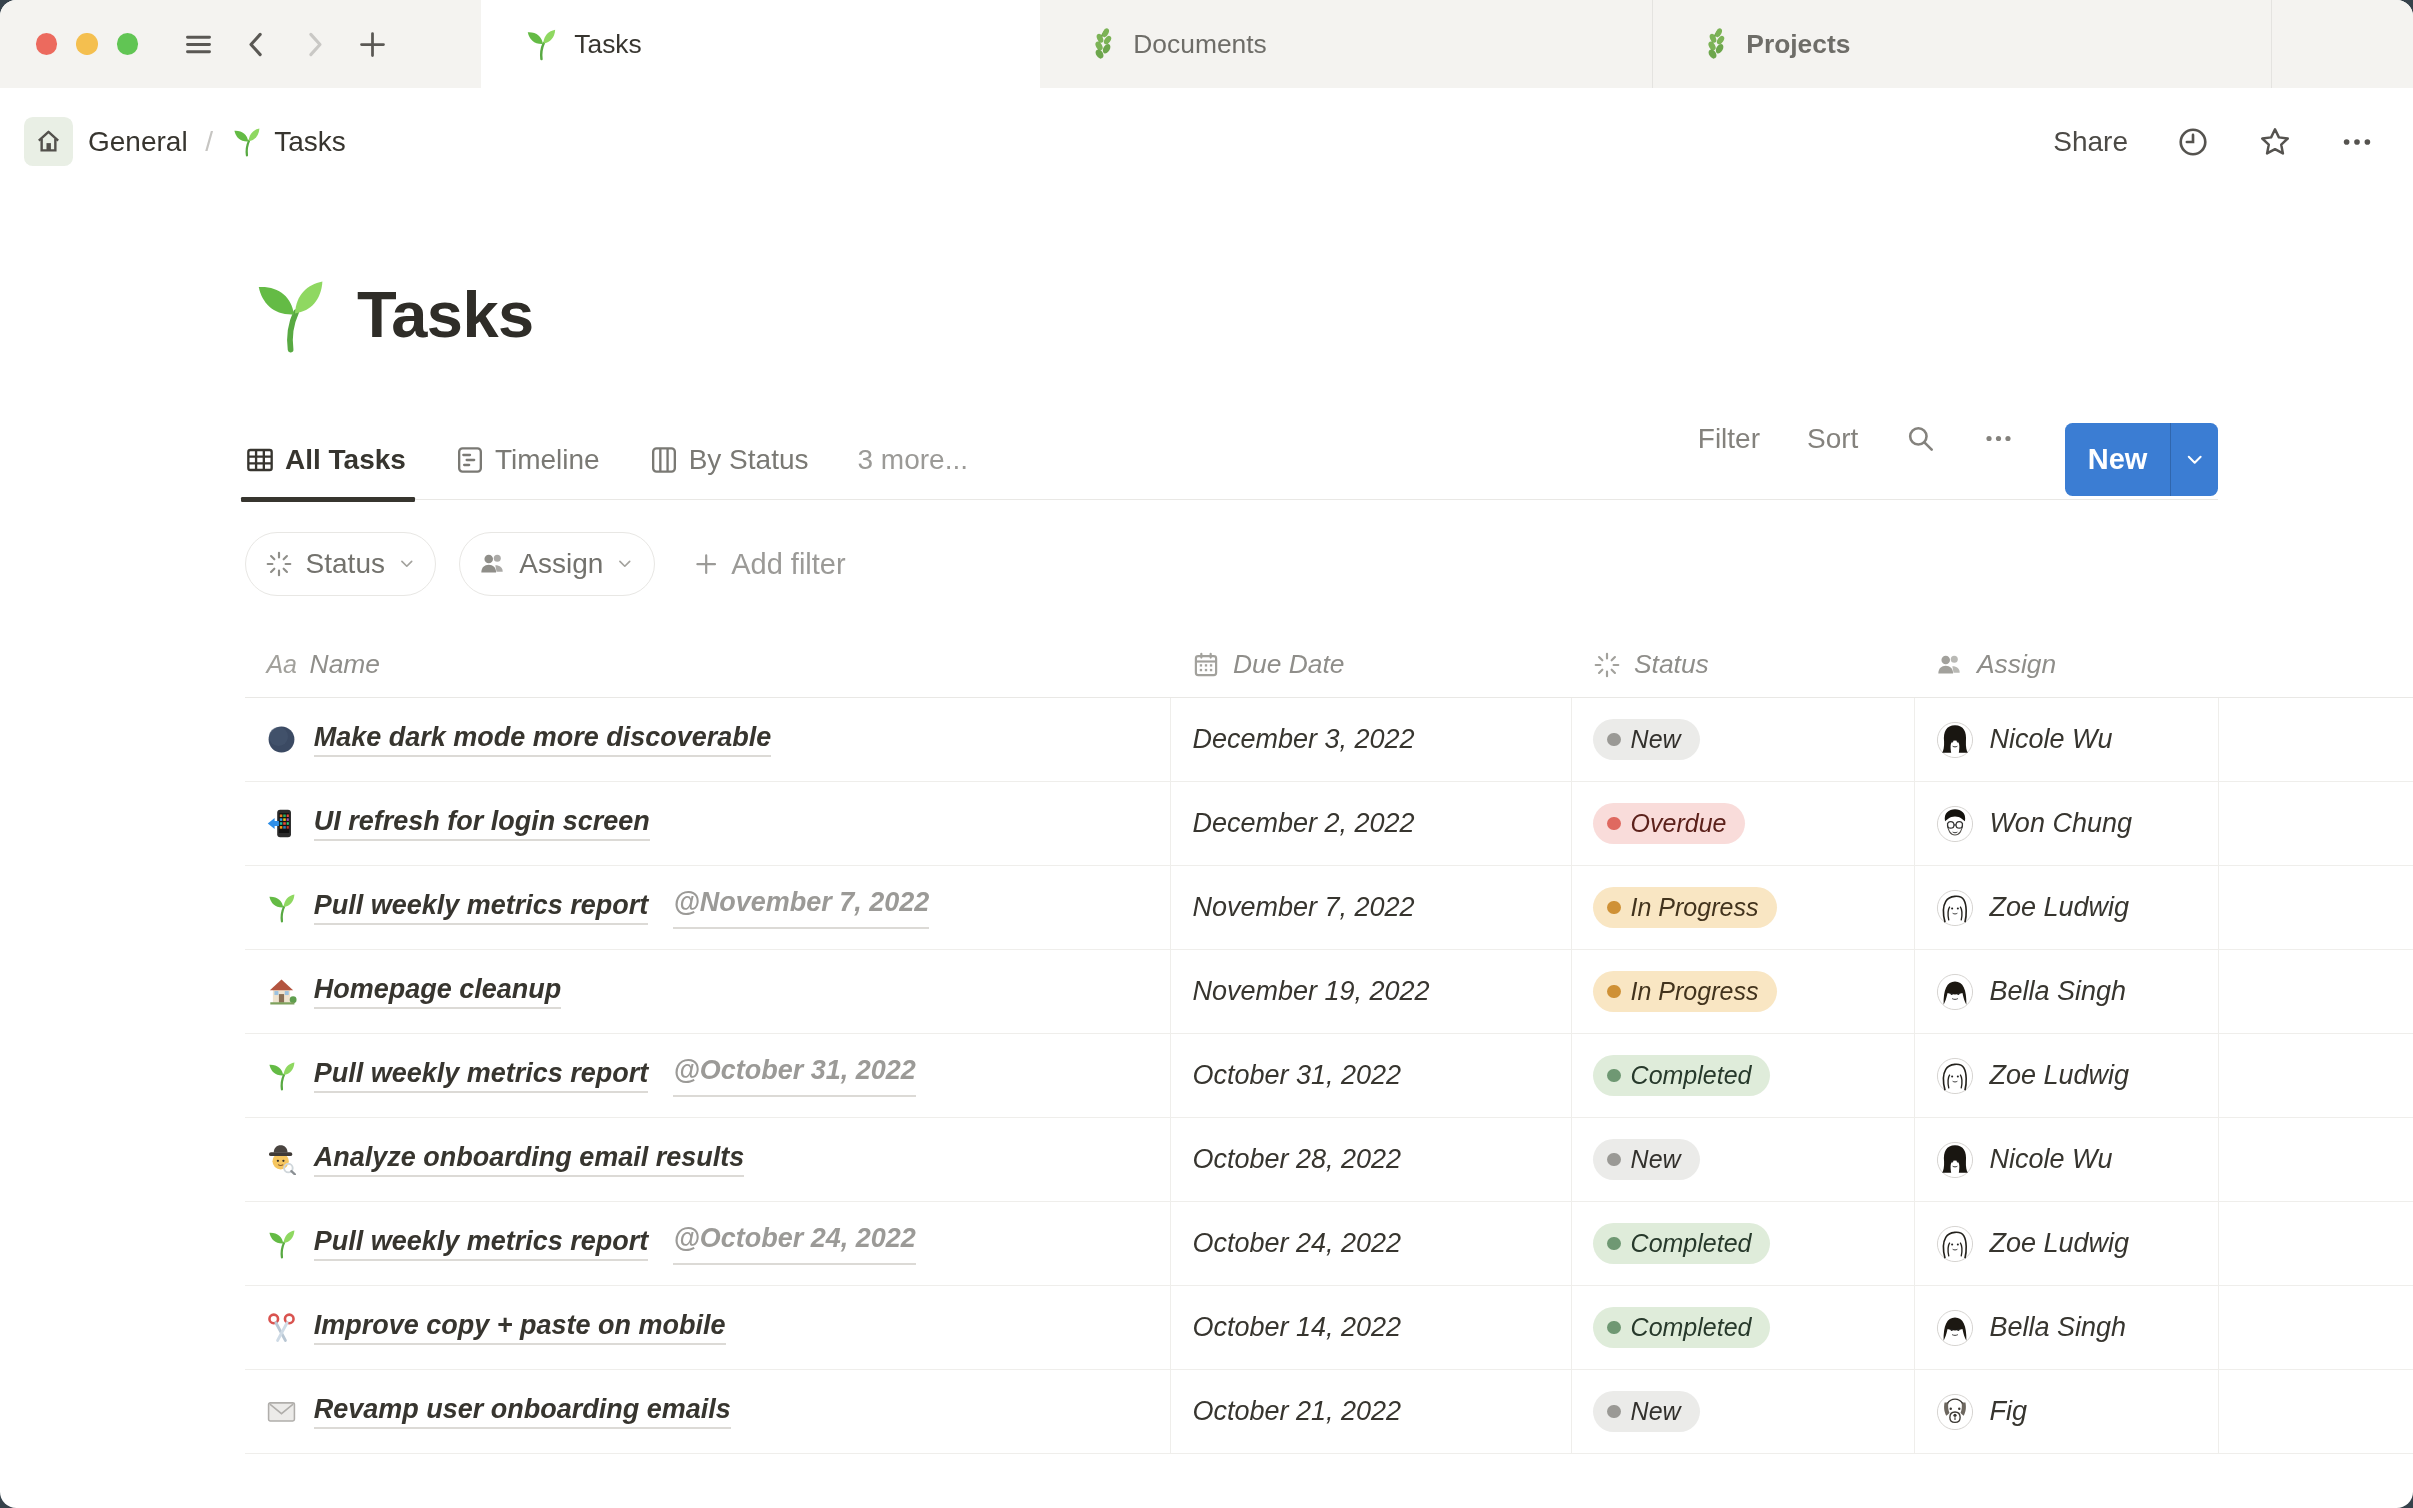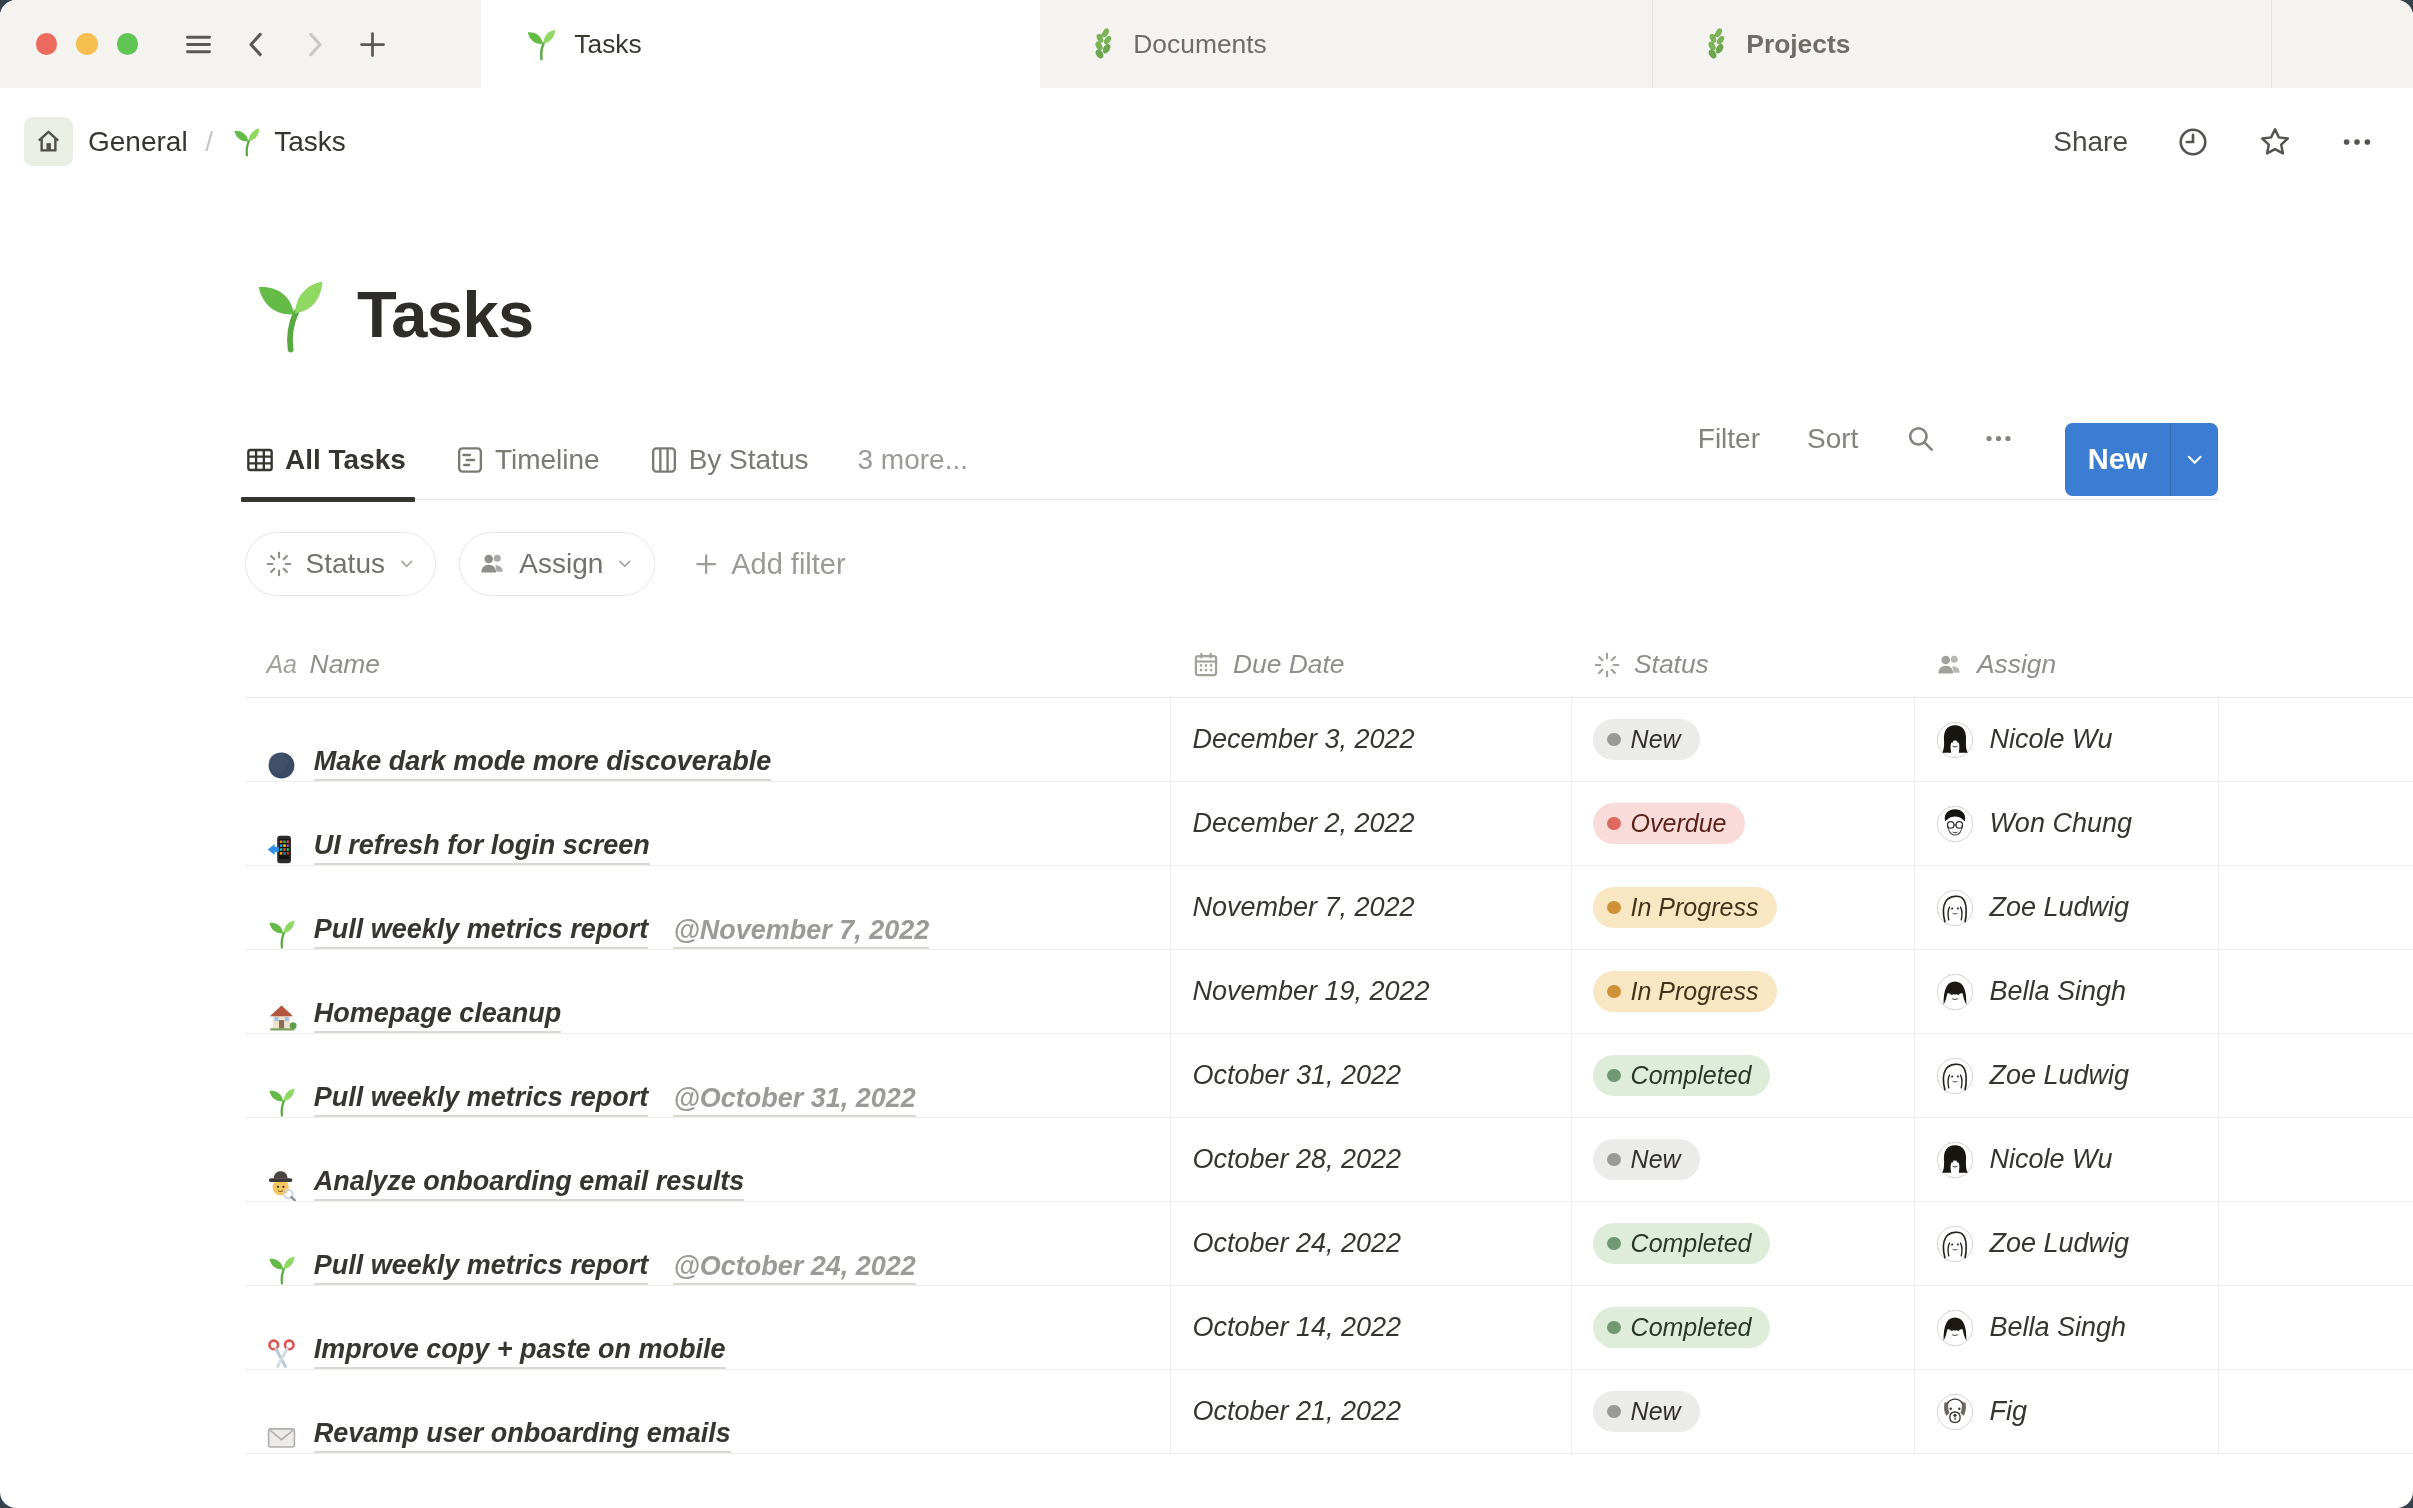--- a/index.html
+++ b/index.html
@@ -62,24 +62,24 @@
   
   .table { position:absolute; top:632px; left:245px; right:0;font-style:italic; }
   .thead { height:66px; display:flex; align-items:center; color:#8f8e8a; font-size:26.4px; border-bottom:1.9px solid #e9e8e5; }
   .th { display:flex; align-items:center; gap:12.6px; padding-left:21.4px; }
   .th svg { width:28px; height:28px; color:#a2a19c; }
   .aa { font-size:25px; color:#a2a19c; }
   .w-name{ width:926px; } .w-due{ width:401px; } .w-status{ width:343px; } .w-assign{ width:304px; }
   .trow { height:84px; display:flex; align-items:stretch; border-bottom:1.9px solid #efeeeb; font-size:27px; }
   .td { display:flex; align-items:center; padding-left:21.4px; border-right:1.9px solid #efeeeb; }
   .td-fill { flex:1; border-right:none; }
-  .td-name { gap:16.3px;align-items:flex-end; }
+  .td-name { gap:16.3px; }
   .td-name svg.remoji { width:31px; height:31px; flex:none; }
   .task-title { font-weight:700; color:#37352f; border-bottom:2.5px solid #dcdad6; padding-bottom:1.9px; white-space:nowrap; }
-  .mention { font-weight:700; color:#9b9a97; border-bottom:2.5px solid #dcdad6; padding-bottom:1px; margin-left:8.8px; white-space:nowrap; }
+  .mention { font-weight:700; color:#9b9a97; border-bottom:2.5px solid #dcdad6; padding-bottom:9px; margin-left:8.8px; white-space:nowrap; }
   .pill { display:inline-flex; align-items:center; gap:10px; height:41px; border-radius:22.6px; padding:0 19px 0 14px; font-size:25px; white-space:nowrap; }
   .pill .dot { width:13.2px; height:13.2px; border-radius:50%; flex:none; }
   .st-new { background:#ebebe9; color:#32302c; } .st-new .dot { background:#9a9995; }
   .st-overdue { background:#f9dcda; color:#5c211b; } .st-overdue .dot { background:#df6960; }
   .st-in_progress { background:#f9e6c3; color:#42331d; } .st-in_progress .dot { background:#cf9136; }
   .st-completed { background:#dfecda; color:#27392b; } .st-completed .dot { background:#6f9873; }
   .avatar { width:38px; height:38px; margin-right:15px; flex:none; }
   .assignee { color:#37352f; }
 </style>
 </head>

